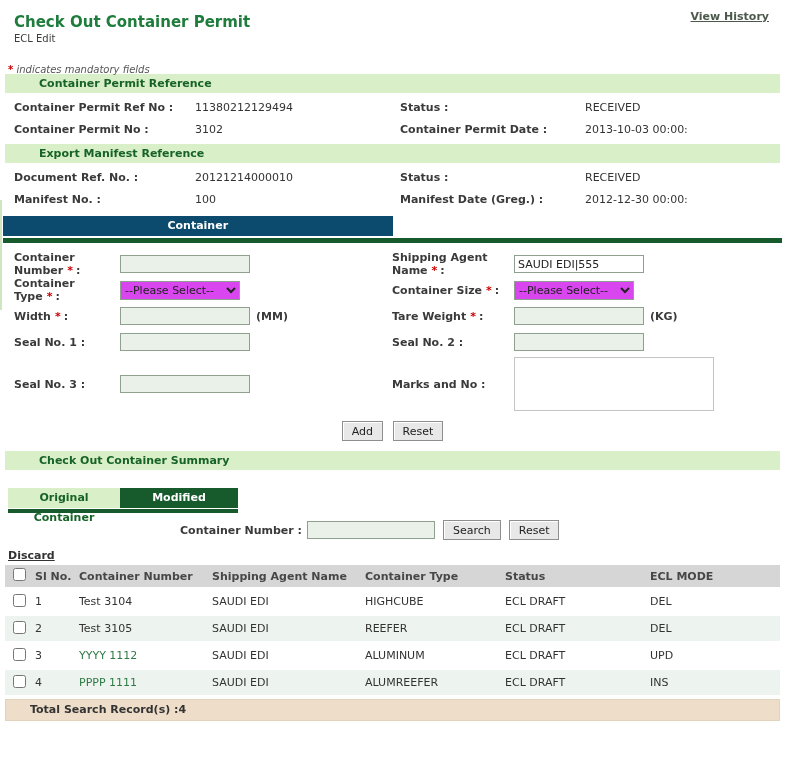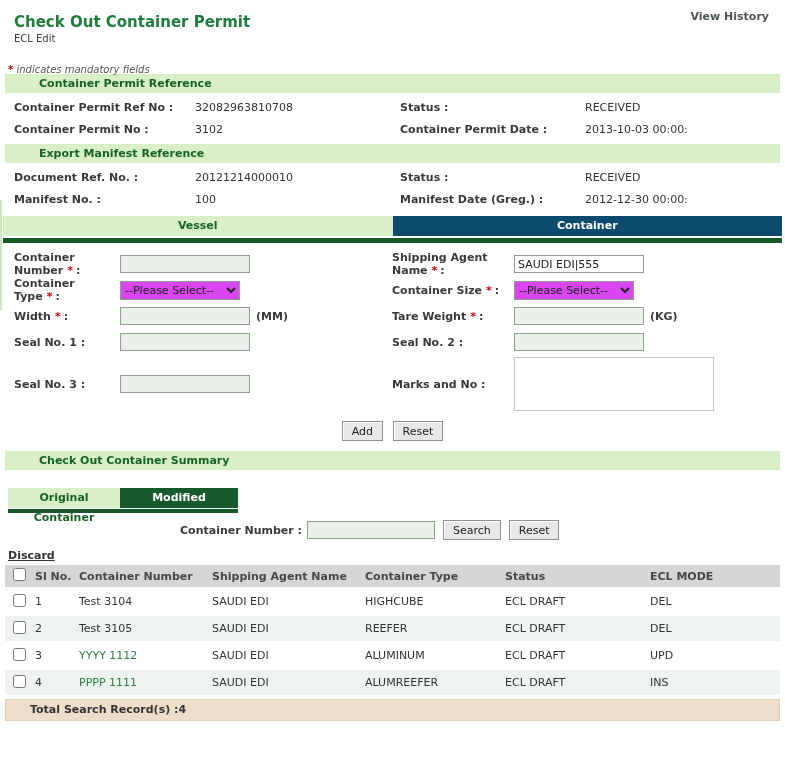--- a/index.html
+++ b/index.html
@@ -9,21 +9,21 @@
     font-size: 11px;
     color: #333;
     background: #fff;
   }
   .page { position: relative; width:785px; height:763px; background:#fff; }
 
   
   .top { position: relative; height: 74px; }
   .page-title { position:absolute; top:13px; left:14px; font-size:15px; font-weight:bold; color:#1e7c3c; }
   .page-subtitle { position:absolute; top:33px; left:14px; font-size:10px; color:#3c3c3c; }
-  .view-history { position:absolute; top:10px; right:16px; font-size:11px; font-weight:bold; color:#4d584d; cursor:pointer; }
+  .view-history { position:absolute; top:10px; right:16px; font-size:11px; font-weight:bold; color:#4d584d; text-decoration:underline; cursor:pointer; }
   .mandatory-note { position:absolute; top:64px; left:8px; font-size:10px; font-style:italic; color:#555; }
   .mandatory-note .star { color:#cc0000; font-weight:bold; font-style:normal; }
   .left-edge-line { position:absolute; left:0; top:200px; width:2px; height:110px; background:#cfe6c0; }
 
   
   .section-bar {
     margin: 0 5px; height: 19px; line-height: 19px;
     background: #d9efc7; color: #176327; font-weight: bold;
     padding-left: 34px; font-size: 11px;
   }
@@ -131,21 +131,21 @@
       <span>indicates mandatory fields</span>
     </div>
     <div class="left-edge-line"></div>
   </div>
 
   
   <div class="section-bar">Container Permit Reference</div>
   <div class="info-rows">
     <div class="info-row">
       <span class="info-label1">Container Permit Ref No :</span>
-      <span class="info-value1">32082963810708</span>
+      <span class="info-value1">11380212129494</span>
       <span class="info-label2">Status :</span>
       <span class="info-value2">RECEIVED</span>
     </div>
     <div class="info-row">
       <span class="info-label1">Container Permit No :</span>
       <span class="info-value1">3102</span>
       <span class="info-label2">Container Permit Date :</span>
       <span class="info-value2">2013-10-03 00:00:</span>
     </div>
   </div>
@@ -162,21 +162,20 @@
     <div class="info-row">
       <span class="info-label1">Manifest No. :</span>
       <span class="info-value1">100</span>
       <span class="info-label2">Manifest Date (Greg.) :</span>
       <span class="info-value2">2012-12-30 00:00:</span>
     </div>
   </div>
 
   
   <div class="main-tabs">
-    <div class="main-tab inactive">Vessel</div>
     <div class="main-tab active">Container</div>
   </div>
   <div class="green-line"></div>
 
   
   <div class="form-area">
 
     <div class="form-row">
       <div class="fcell lft">
         <span class="flabel lbl-l"><span>Container Number</span><span class="req">*</span><span>:</span></span>

